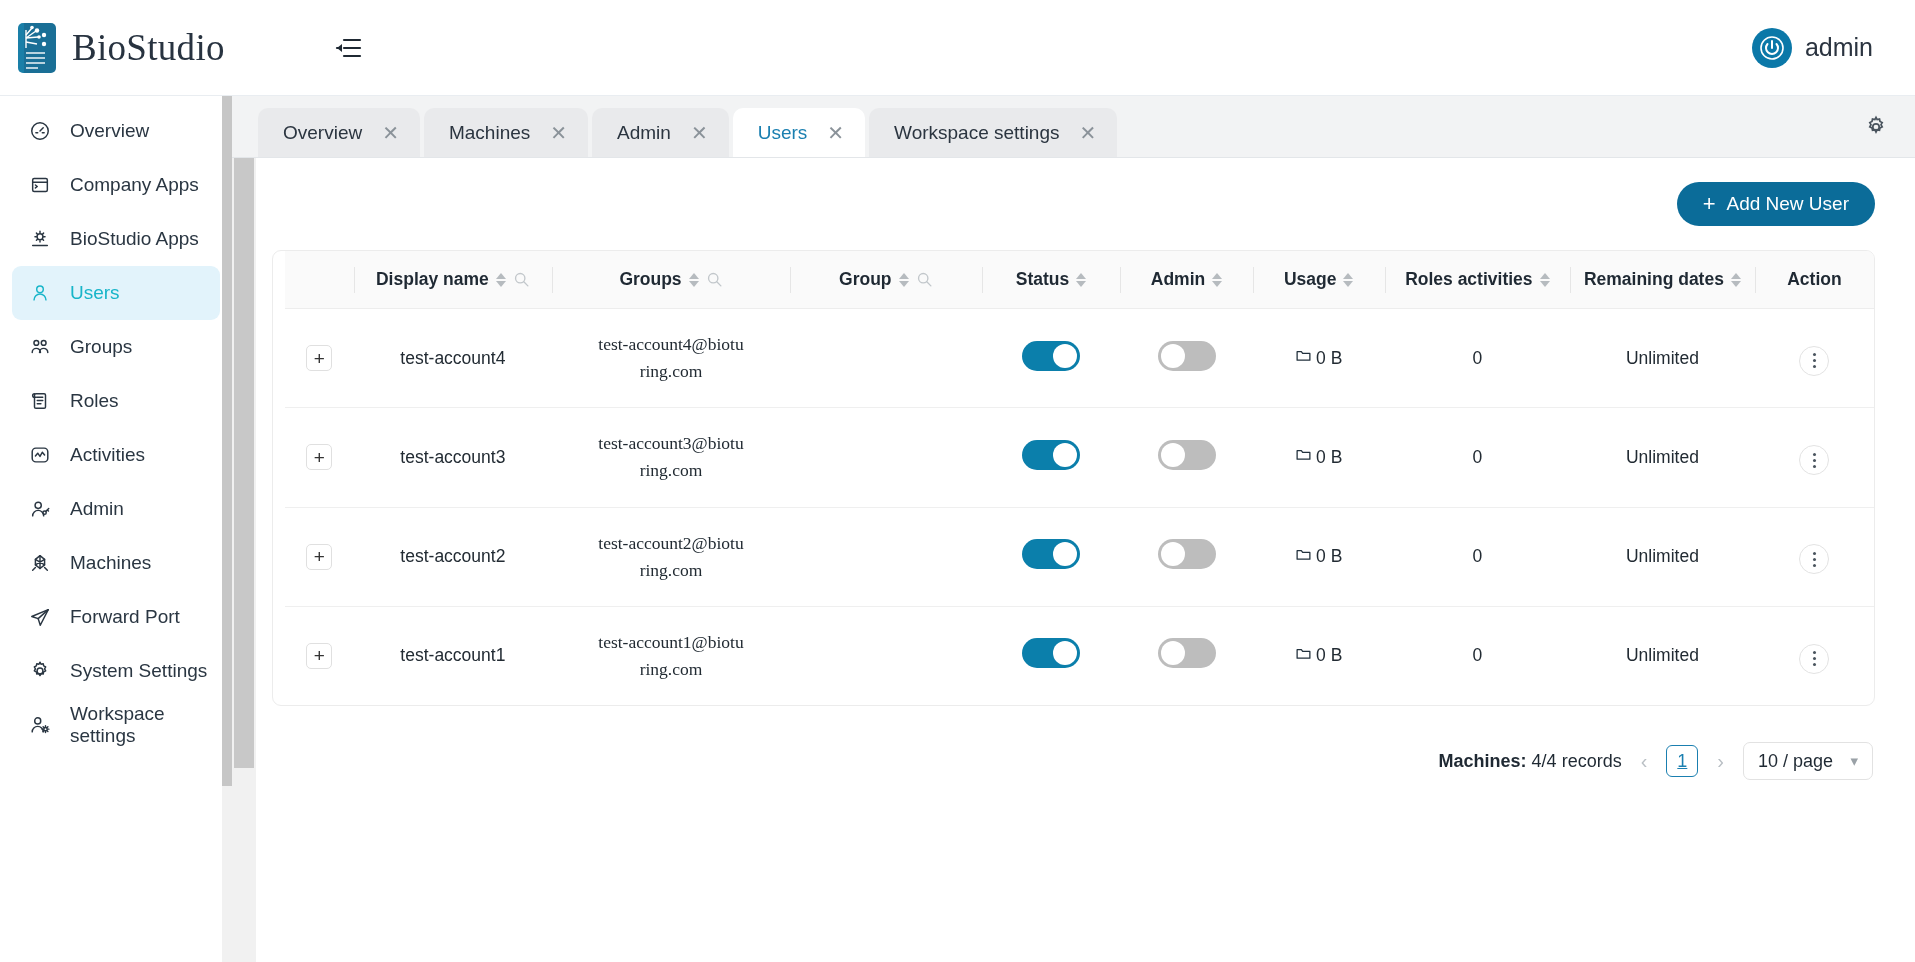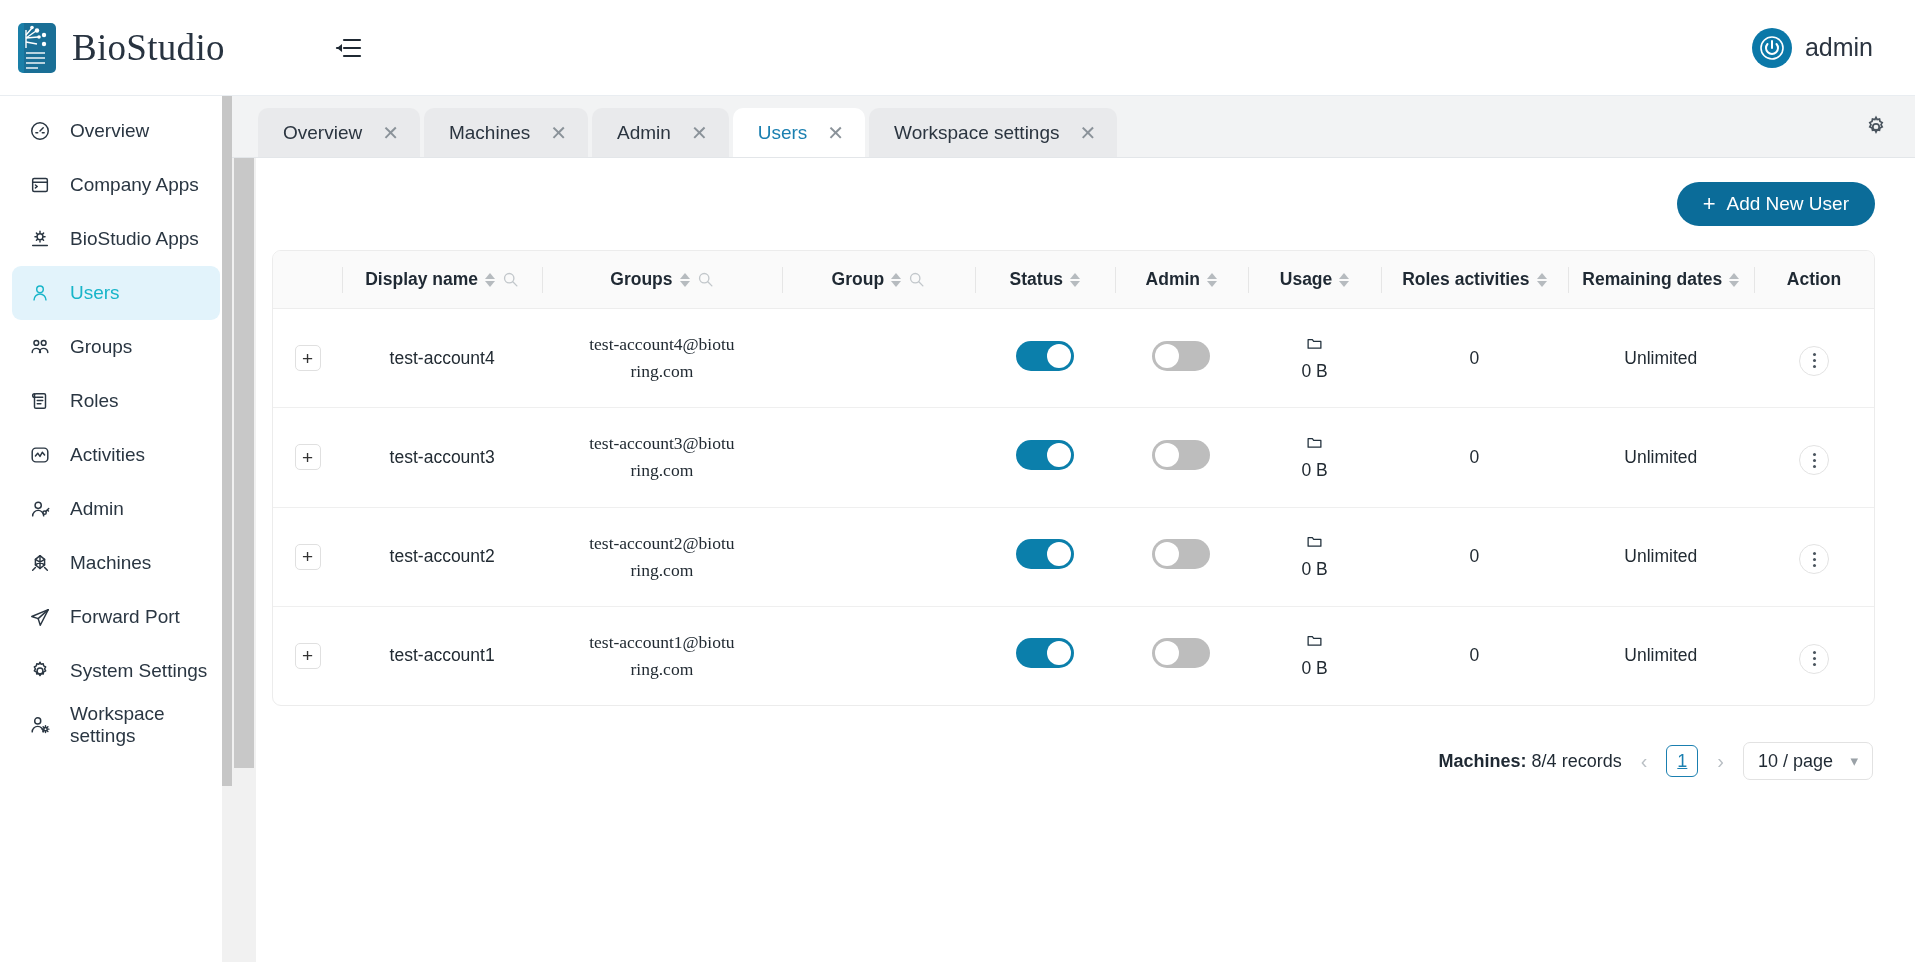--- a/index.html
+++ b/index.html
@@ -53,21 +53,21 @@
   .panel-scrollbar .thumb{position:absolute;left:2px;top:0;width:20px;height:610px;background:#c8c8c8;}
   .panel-body{flex:1;min-width:0;padding:0 40px 0 16px;display:flex;flex-direction:column;}
 
   .toolbar{height:92px;display:flex;align-items:center;justify-content:flex-end;}
   .add-btn{display:flex;align-items:center;gap:11px;background:#0b6c99;color:#fff;border:none;
            border-radius:26px;height:44px;padding:0 26px;font-size:19px;cursor:pointer;
            font-family:"Liberation Sans",sans-serif;}
   .add-btn .plus{font-size:22px;line-height:1;}
 
   
-  .table-card{background:#fff;border:1px solid #ececec;border-radius:9px;overflow:hidden;}
+  .table-card{background:#fff;border:1px solid #ececec;border-radius:9px;overflow:hidden;padding-left:12px;}
   table{width:100%;border-collapse:collapse;table-layout:fixed;}
   thead th{background:#fafafa;font-size:17.5px;font-weight:700;color:#1f2933;padding:18px 4px;
            vertical-align:middle;border-bottom:1px solid #ededed;position:relative;}
   thead th+th::before{content:"";position:absolute;left:0;top:50%;transform:translateY(-50%);
                       width:1px;height:26px;background:#e6e6e6;}
   .th-inner{display:flex;align-items:center;justify-content:center;gap:7px;}
   .th-label{white-space:normal;line-height:1.2;}
   .sorter{display:flex;flex-direction:column;gap:2px;cursor:pointer;}
   .sorter i{display:block;width:0;height:0;border-left:5px solid transparent;border-right:5px solid transparent;}
   .sorter i.up{border-bottom:6px solid #b6bbbf;}
@@ -82,21 +82,21 @@
               cursor:pointer;line-height:1;}
   .email-cell{line-height:1.55;word-break:break-all;font-family:Liberation Serif, serif;}
 
   .toggle{width:58px;height:30px;border-radius:16px;display:inline-block;position:relative;cursor:pointer;}
   .toggle.on{background:#0b7fab;}
   .toggle.off{background:#bdbdbd;}
   .toggle .knob{position:absolute;top:3px;width:24px;height:24px;border-radius:50%;background:#fff;}
   .toggle.on .knob{right:3px;}
   .toggle.off .knob{left:3px;}
 
-  .usage-cell{display:flex;align-items:center;justify-content:center;gap:4px;flex-direction:column;}
+  .usage-cell{display:flex;align-items:center;justify-content:center;gap:4px;}
   .kebab{width:30px;height:30px;border:1px solid #e3e3e3;border-radius:50%;background:#fff;
          display:inline-flex;flex-direction:column;align-items:center;justify-content:center;gap:3px;cursor:pointer;}
   .kebab span{width:3px;height:3px;border-radius:50%;background:#4a545e;display:block;}
 
   
   .pager{display:flex;align-items:center;justify-content:flex-end;gap:16px;padding:36px 2px 0 0;}
   .showing{font-size:18px;color:#1f2933;}
   .showing b{font-weight:700;}
   .pg-arrow{color:#b9bfc4;font-size:20px;cursor:pointer;padding:0 3px;}
   .pg-num{width:32px;height:32px;border:1px solid #1a7fb0;border-radius:6px;color:#1a7fb0;
@@ -570,21 +570,21 @@
                       <span></span>
                     </span></td>
                 </tr>
               </tbody>
           </table>
         </div>
 
         <div class="pager">
           <span class="showing">
             <b>Machines:</b>
-            <span>8/4 records</span>
+            <span>4/4 records</span>
           </span>
           <span class="pg-arrow">‹</span>
           <span class="pg-num">1</span>
           <span class="pg-arrow">›</span>
           <span class="per-page">
             <span>10 / page</span>
             <span class="chev">▾</span>
           </span>
         </div>
 

